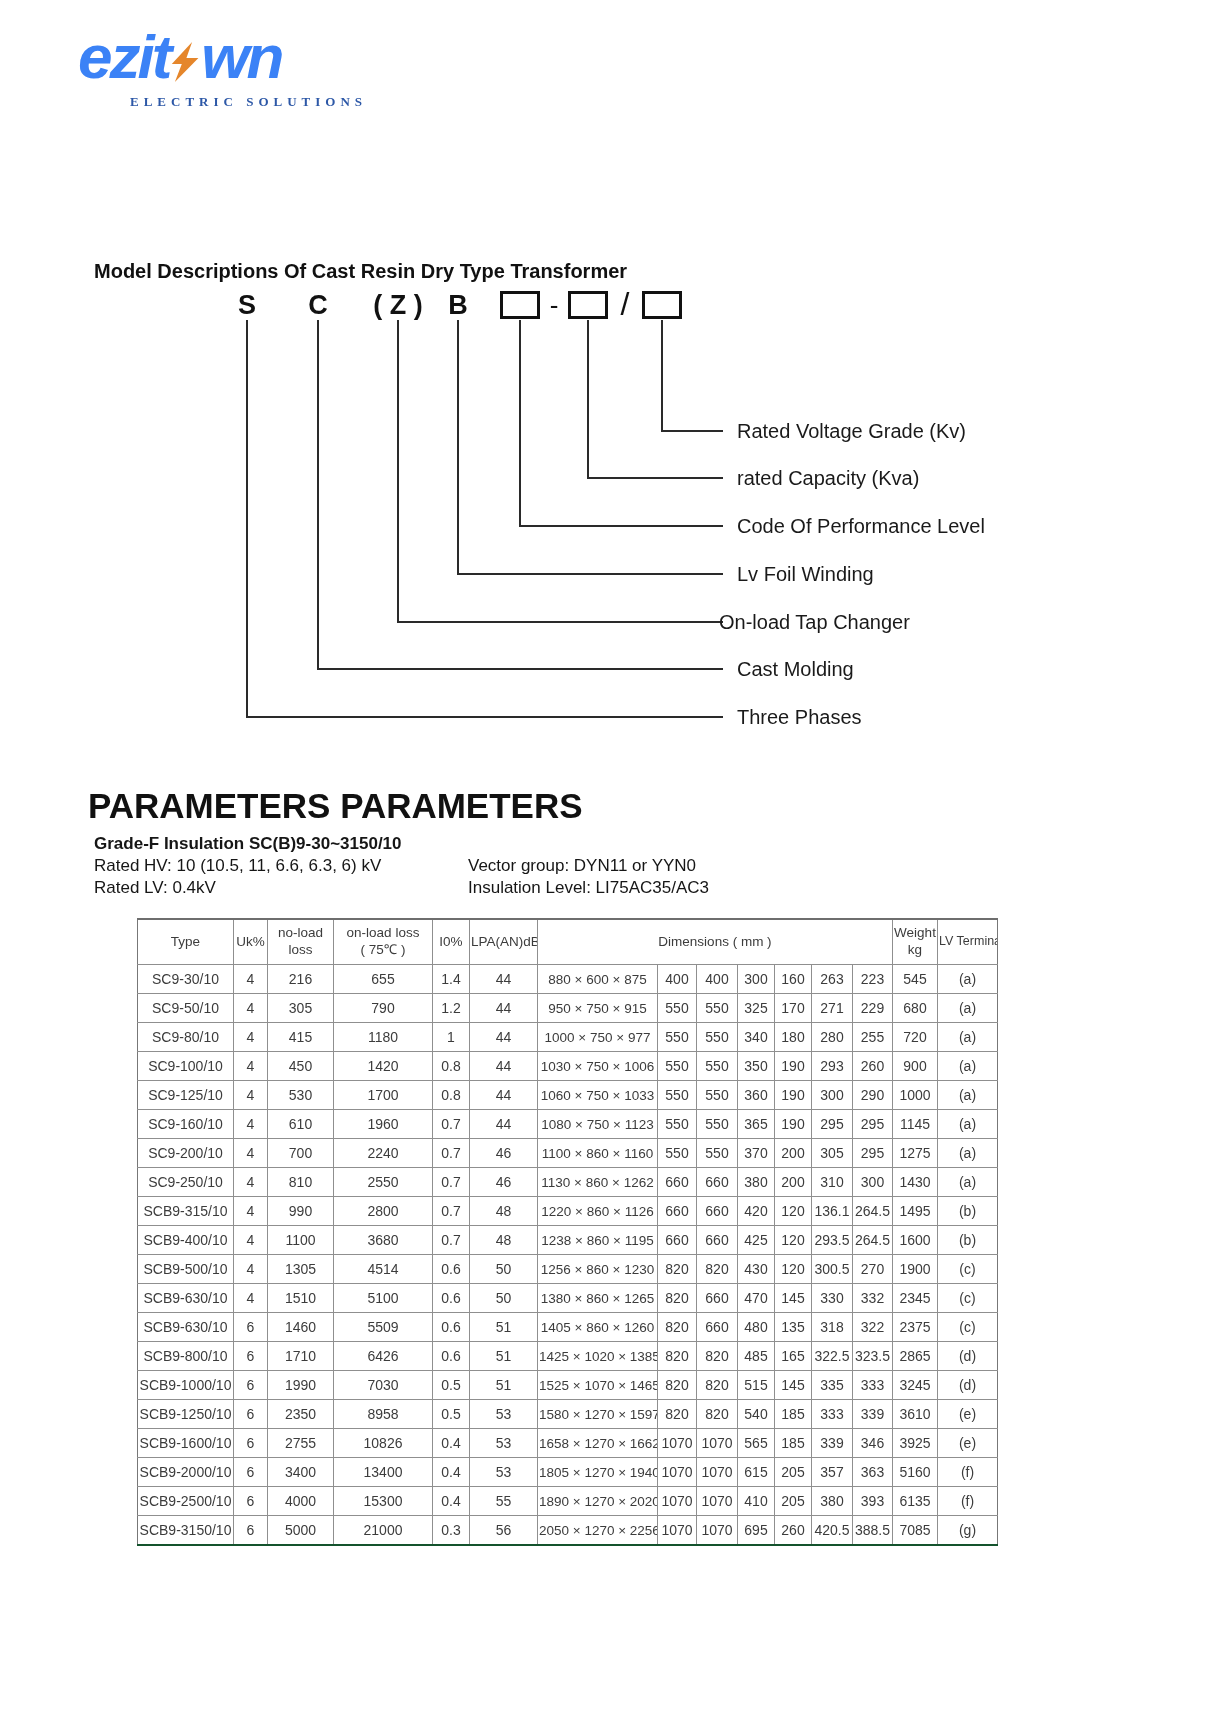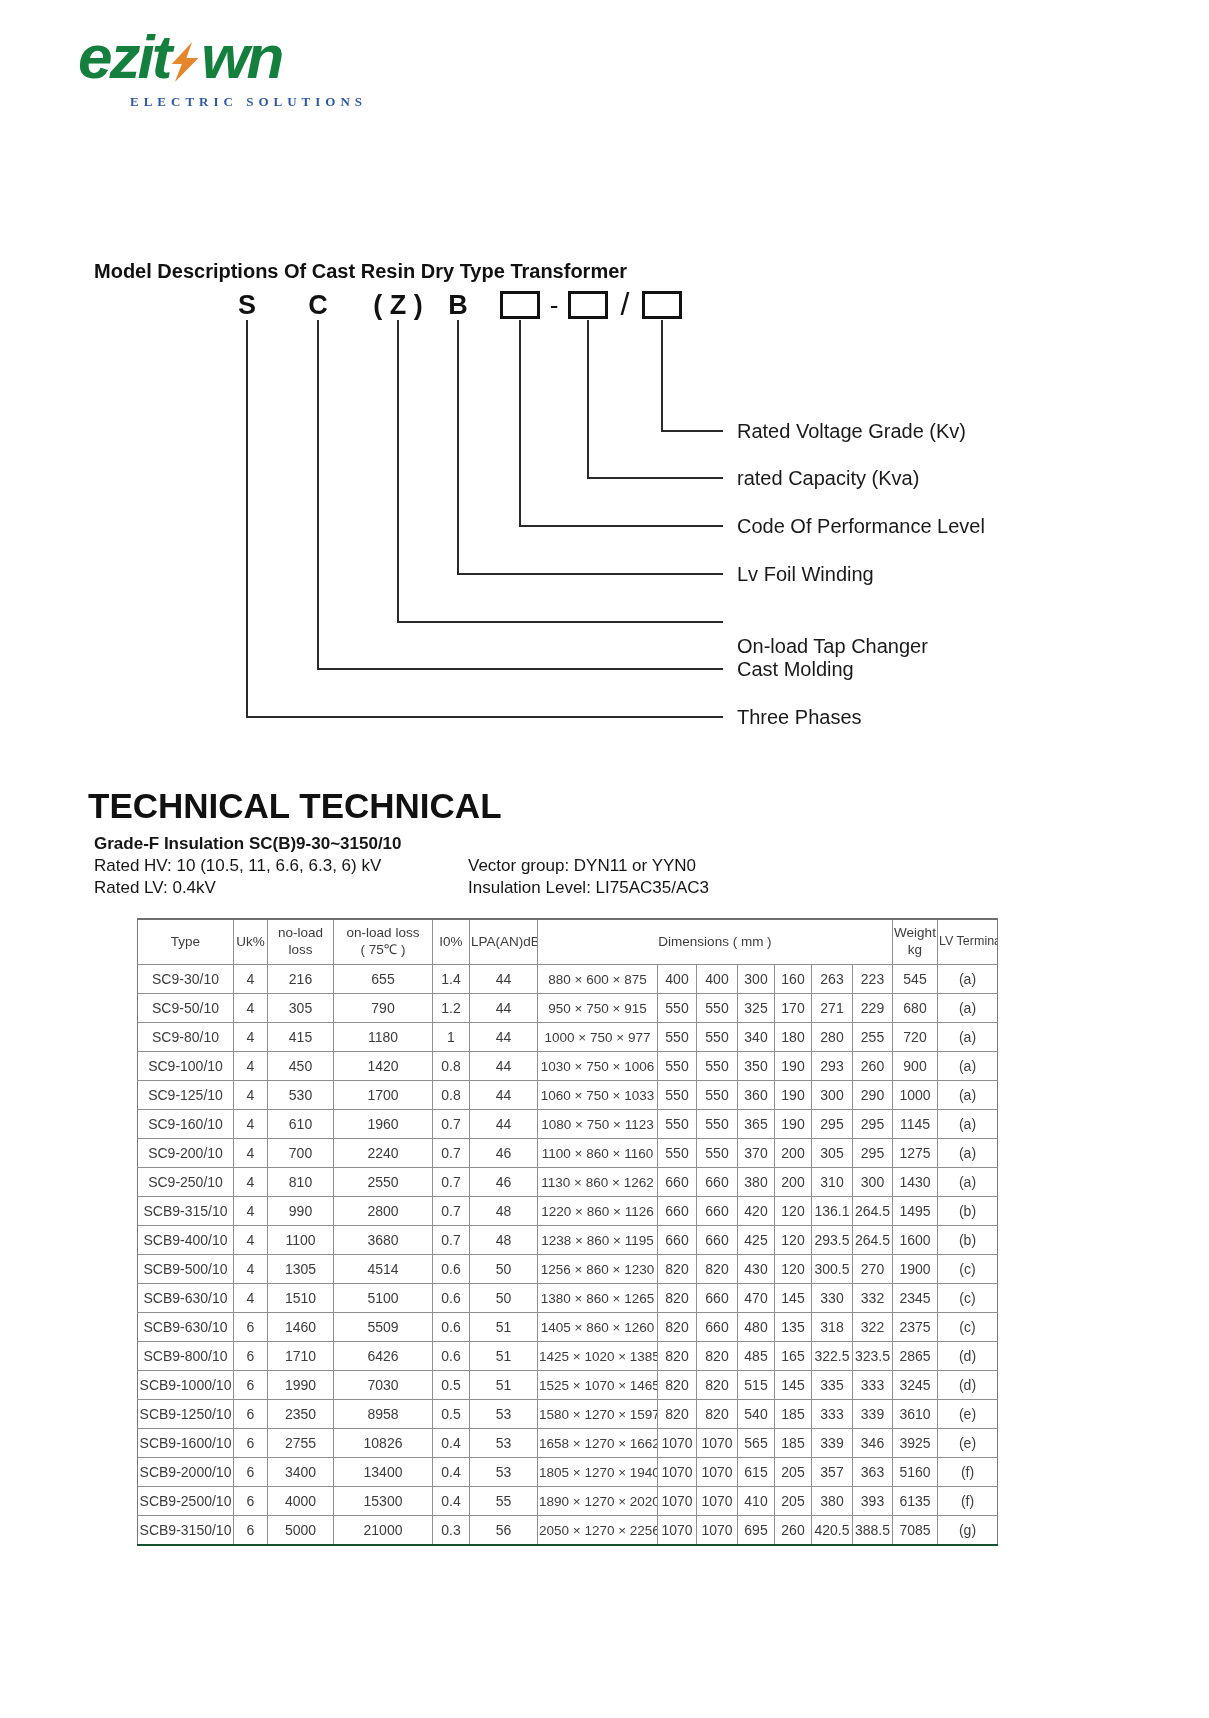--- a/index.html
+++ b/index.html
@@ -6,21 +6,21 @@
   .page {
     position:relative; width:1209px; height:1718px; margin:0 auto;
     background:#ffffff; overflow:hidden;
     font-family:"Liberation Sans", sans-serif; color:#1e1e1e;
   }
   
   .logo { position:absolute; left:78px; top:26px; width:360px; }
   .logo-word {
     font-family:"Liberation Sans", sans-serif;
     font-weight:bold; font-style:italic; font-size:62px; line-height:62px;
-    color:#15803d; letter-spacing:-3px; white-space:nowrap;
+    color:#3b82f6; letter-spacing:-3px; white-space:nowrap;
   }
   .logo-bolt { display:inline-block; width:30px; height:40px; vertical-align:-4px; margin:0 1px; }
   .logo-tag {
     margin-top:6px; padding-left:52px;
     font-size:13px; font-weight:bold; letter-spacing:5px; color:#2d58a7; white-space:nowrap;font-family:Liberation Serif, serif;
   }
   
   .h1 { position:absolute; left:88px; font-size:35px; font-weight:bold; letter-spacing:0; color:#111; }
   .h1.model { top:204px; }
   .h1.tech  { top:786px; }
@@ -96,30 +96,30 @@
       <div class="hline" style="left: 587px; top: 477px; width: 136px;"></div>
       <div class="diag-label" style="left: 737px; top: 478px;">rated Capacity  (Kva)</div>
       <div class="vline" style="left: 519px; top: 320px; height: 206px;"></div>
       <div class="hline" style="left: 519px; top: 525px; width: 204px;"></div>
       <div class="diag-label" style="left: 737px; top: 526px;">Code Of Performance Level</div>
       <div class="vline" style="left: 457px; top: 320px; height: 254px;"></div>
       <div class="hline" style="left: 457px; top: 573px; width: 266px;"></div>
       <div class="diag-label" style="left: 737px; top: 574px;">Lv Foil Winding</div>
       <div class="vline" style="left: 397px; top: 320px; height: 302px;"></div>
       <div class="hline" style="left: 397px; top: 621px; width: 326px;"></div>
-      <div class="diag-label" style="left: 737px; top: 622px; margin-top: 24px;">On-load Tap Changer</div>
+      <div class="diag-label" style="left: 719px; top: 622px;">On-load Tap Changer</div>
       <div class="vline" style="left: 317px; top: 320px; height: 349px;"></div>
       <div class="hline" style="left: 317px; top: 668px; width: 406px;"></div>
       <div class="diag-label" style="left: 737px; top: 669px;">Cast Molding</div>
       <div class="vline" style="left: 246px; top: 320px; height: 397px;"></div>
       <div class="hline" style="left: 246px; top: 716px; width: 477px;"></div>
       <div class="diag-label" style="left: 737px; top: 717px;">Three Phases</div>
     </div>
 
-  <div class="h1 tech">TECHNICAL TECHNICAL</div>
+  <div class="h1 tech">PARAMETERS PARAMETERS</div>
   <div class="info bold" style="left:94px; top:834px;">Grade-F Insulation SC(B)9-30~3150/10</div>
   <div class="info" style="left:94px; top:856px;">Rated HV: 10 (10.5, 11, 6.6, 6.3, 6) kV</div>
   <div class="info" style="left:94px; top:878px;">Rated LV: 0.4kV</div>
   <div class="info" style="left:468px; top:856px;">Vector group: DYN11 or YYN0</div>
   <div class="info" style="left:468px; top:878px;">Insulation Level: LI75AC35/AC3</div>
 
   <table class="tp-table" id="params-table">
     <colgroup>
       <col style="width:96px">
         <col style="width:34px">

